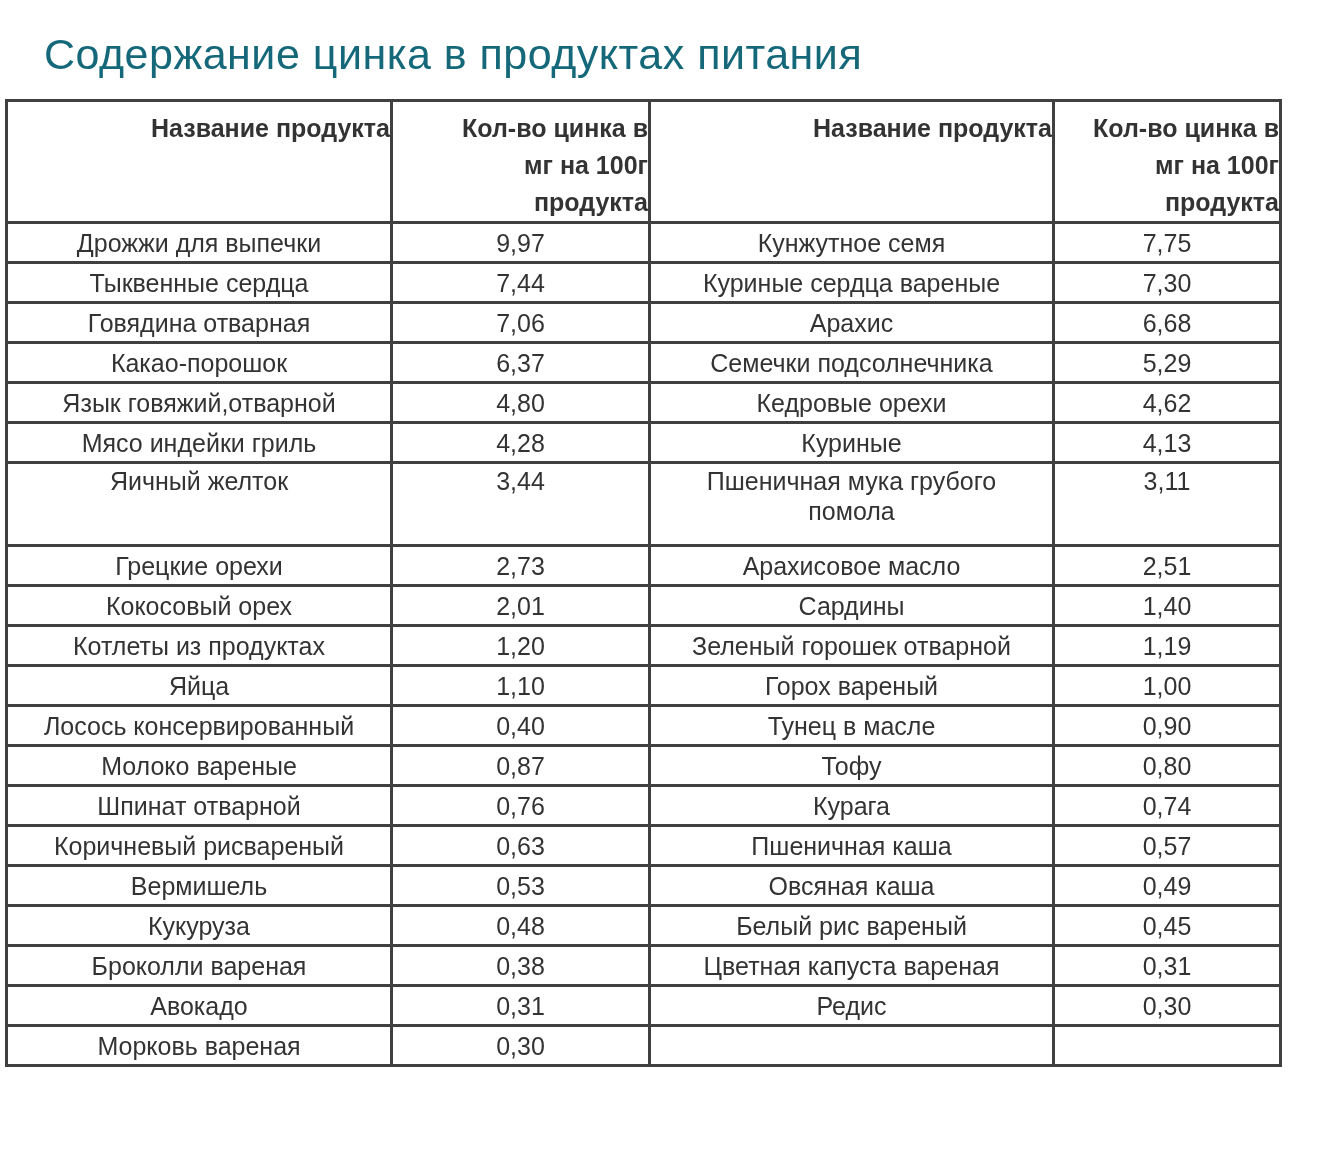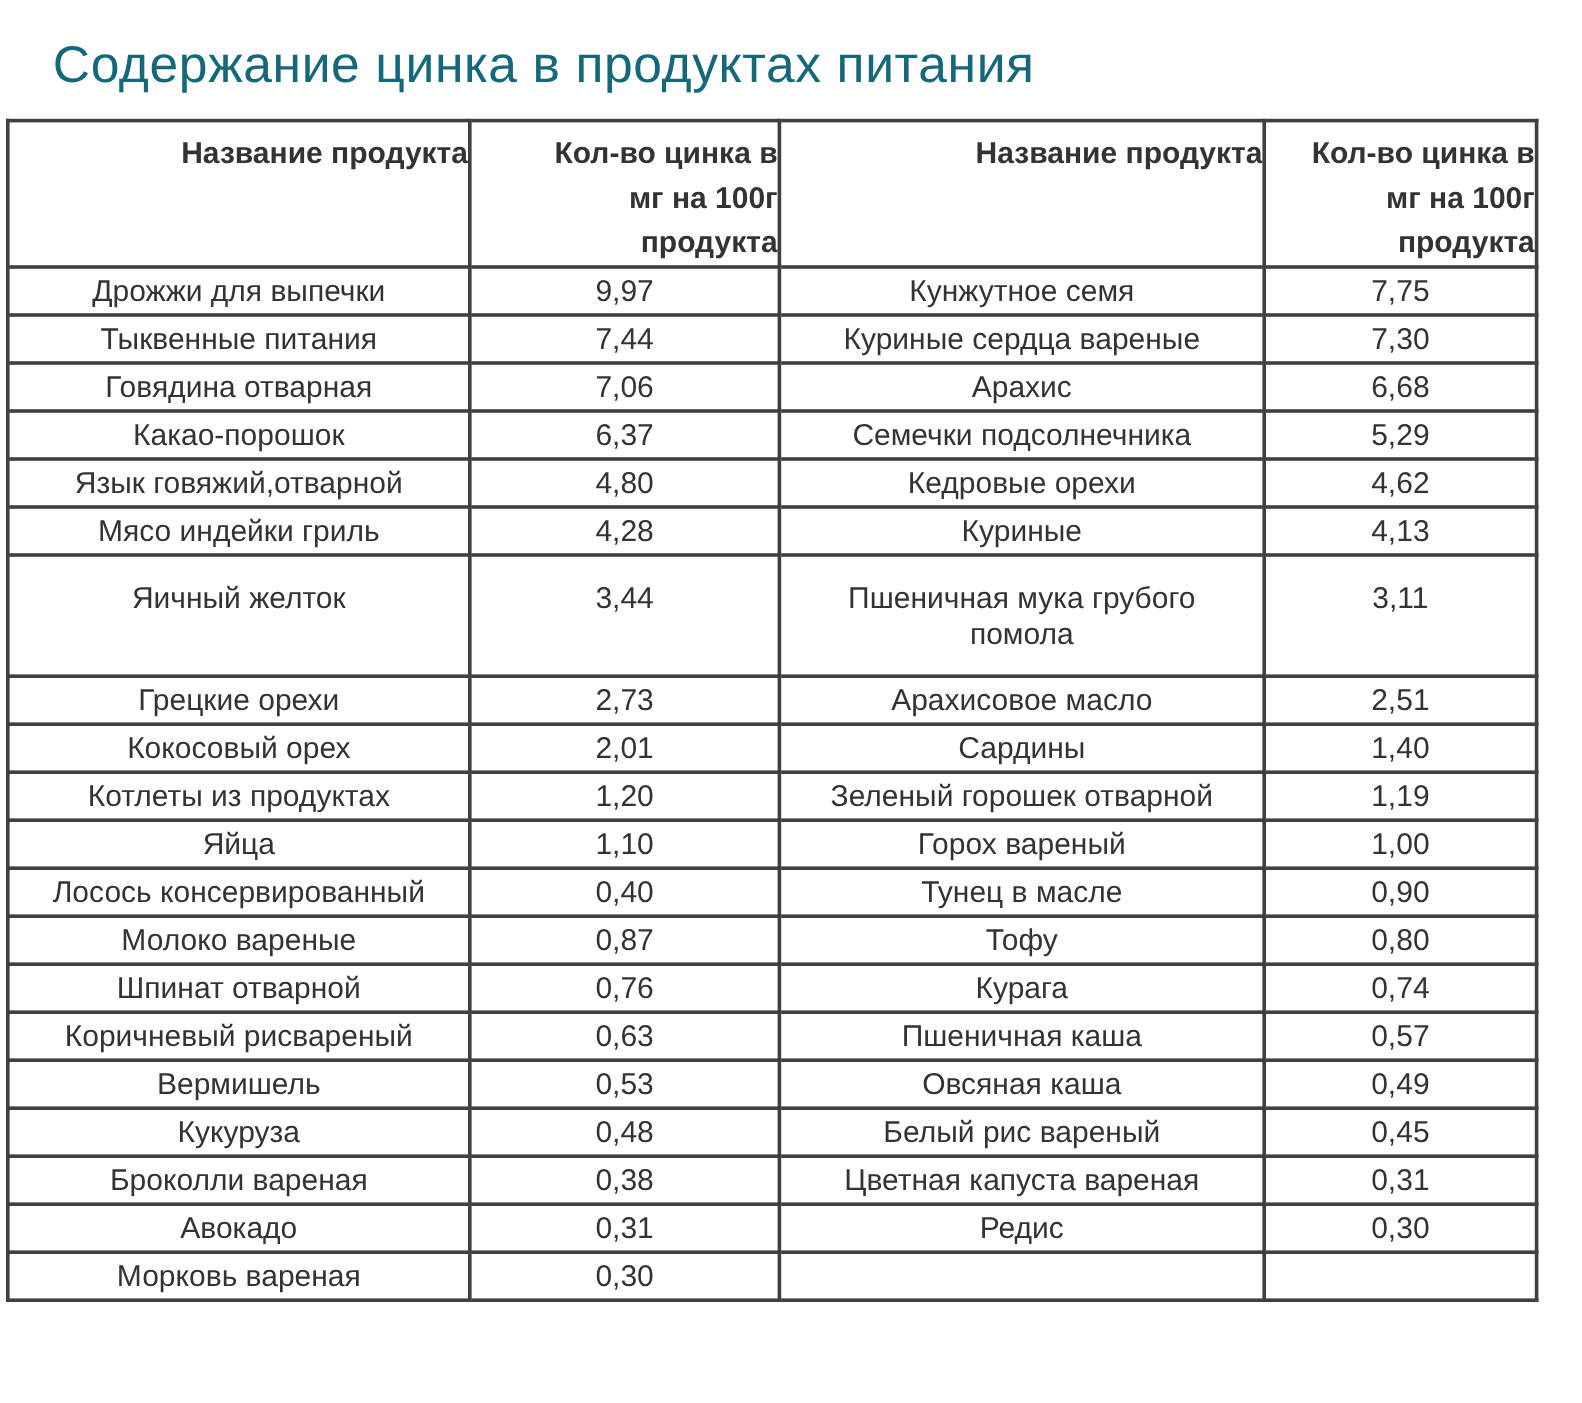--- a/index.html
+++ b/index.html
@@ -53,21 +53,21 @@
   table.zinc-table tbody td {
     height: 37px;
     font-size: 25px;
     font-weight: 400;
     vertical-align: middle;
     line-height: 1.2;
   }
   table.zinc-table tbody tr.tall td {
     height: 78px;
     vertical-align: top;
-    padding-top: 20px;
+    padding-top: 2px;
   }
   col.c-name-l  { width: 385px; }
   col.c-val-l   { width: 258px; }
   col.c-name-r  { width: 404px; }
   col.c-val-r   { width: 227px; }
 </style>
 </head>
 <body>
 
 <div class="page">
@@ -94,21 +94,21 @@
       </tr>
     </thead>
     <tbody>
         <tr>
           <td>Дрожжи для выпечки</td>
           <td>9,97</td>
           <td>Кунжутное семя</td>
           <td>7,75</td>
         </tr>
         <tr>
-          <td>Тыквенные питания</td>
+          <td>Тыквенные сердца</td>
           <td>7,44</td>
           <td>Куриные сердца вареные</td>
           <td>7,30</td>
         </tr>
         <tr>
           <td>Говядина отварная</td>
           <td>7,06</td>
           <td>Арахис</td>
           <td>6,68</td>
         </tr>

